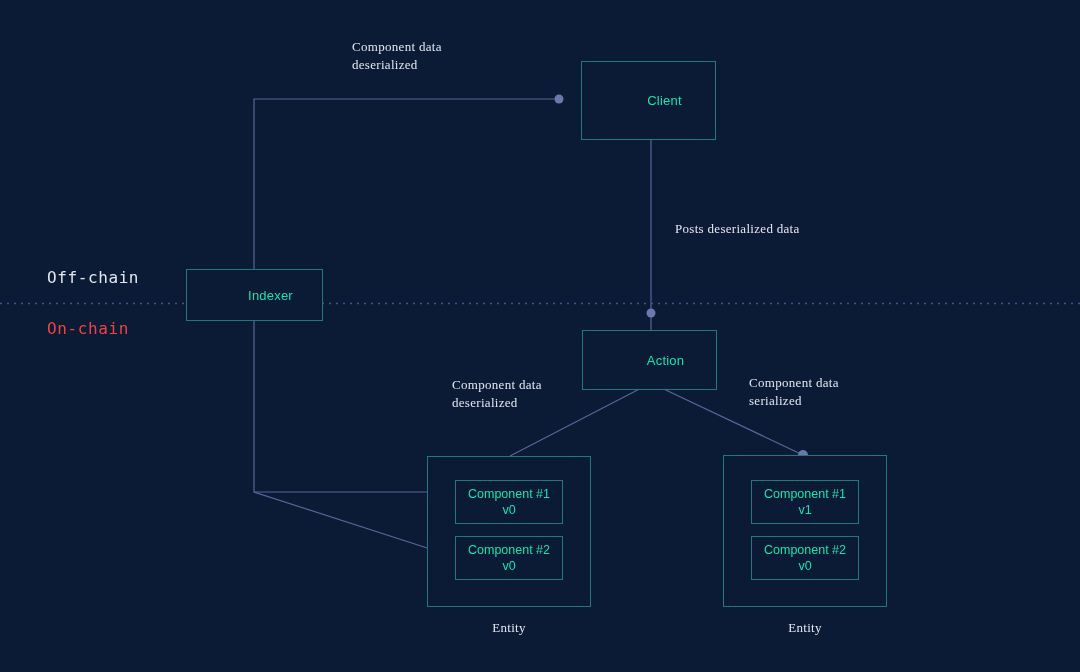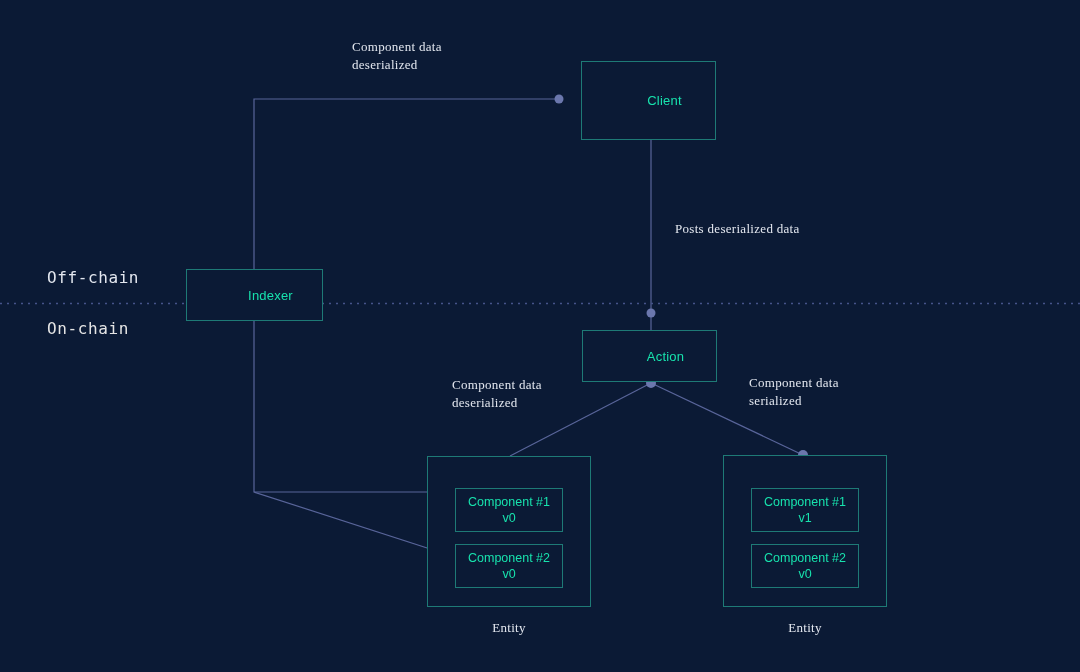--- a/index.html
+++ b/index.html
@@ -32,21 +32,21 @@
     align-items: center;
     justify-content: center;
     color: #17e2ad;
     font-family: "Liberation Sans", sans-serif;
     font-size: 13px;
     letter-spacing: 0.2px;
     padding-left: 32px;
   }
   .node-client  { left: 581px; top: 61px;  width: 135px; height: 79px; }
   .node-indexer { left: 186px; top: 240px; width: 137px; height: 52px; margin-top: 29px; }
-  .node-action  { left: 582px; top: 330px; width: 135px; height: 52px; }
+  .node-action  { left: 582px; top: 330px; width: 135px; height: 60px; }
 
   .entity-box {
     position: absolute;
     box-sizing: border-box;
     border: 1px solid #1e7a76;
     background: #0b1a35;
   }
   .entity-left  { left: 427px; top: 456px; width: 164px; height: 151px; }
   .entity-right { left: 723px; top: 455px; width: 164px; height: 152px; }
 
@@ -56,21 +56,20 @@
     border: 1px solid #1e7a76;
     background: #0b1a35;
     display: flex;
     flex-direction: column;
     align-items: center;
     justify-content: center;
     color: #17e2ad;
     font-family: "Liberation Sans", sans-serif;
     font-size: 12.5px;
     line-height: 16px;
-    margin-top: 8px;
   }
   .comp-l1 { left: 455px; top: 480px; width: 108px; height: 44px; }
   .comp-l2 { left: 455px; top: 536px; width: 108px; height: 44px; }
   .comp-r1 { left: 751px; top: 480px; width: 108px; height: 44px; }
   .comp-r2 { left: 751px; top: 536px; width: 108px; height: 44px; }
 
   .caption {
     position: absolute;
     color: #e3e7ef;
     font-family: Liberation Serif, serif;
@@ -88,21 +87,21 @@
 
   .band-label {
     position: absolute;
     font-family: "DejaVu Sans Mono", monospace;
     font-size: 16px;
     letter-spacing: 0.6px;
     white-space: pre;
     margin-left: 26px;
   }
   .band-off { left: 21px; top: 268px; color: #e3e7ef; }
-  .band-on  { left: 21px; top: 319px; color: #e5e5e5; }
+  .band-on  { left: 21px; top: 319px; color: #ef4444; }
 </style>
 </head>
 <body>
 
 <div id="canvas">
 
   <svg class="wires" viewBox="0 0 1080 672">
 
     <path d="M254 292 L254 99 L556 99" fill="none" stroke="#59659a" stroke-width="1.2"></path>
     <circle cx="559" cy="99" r="4.5" fill="#6b77ad"></circle>

